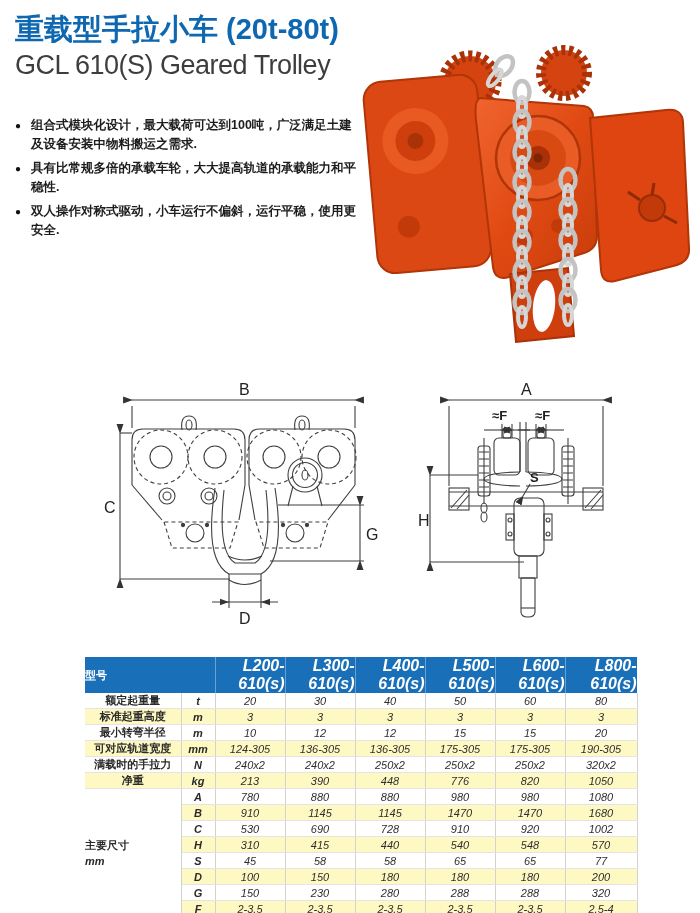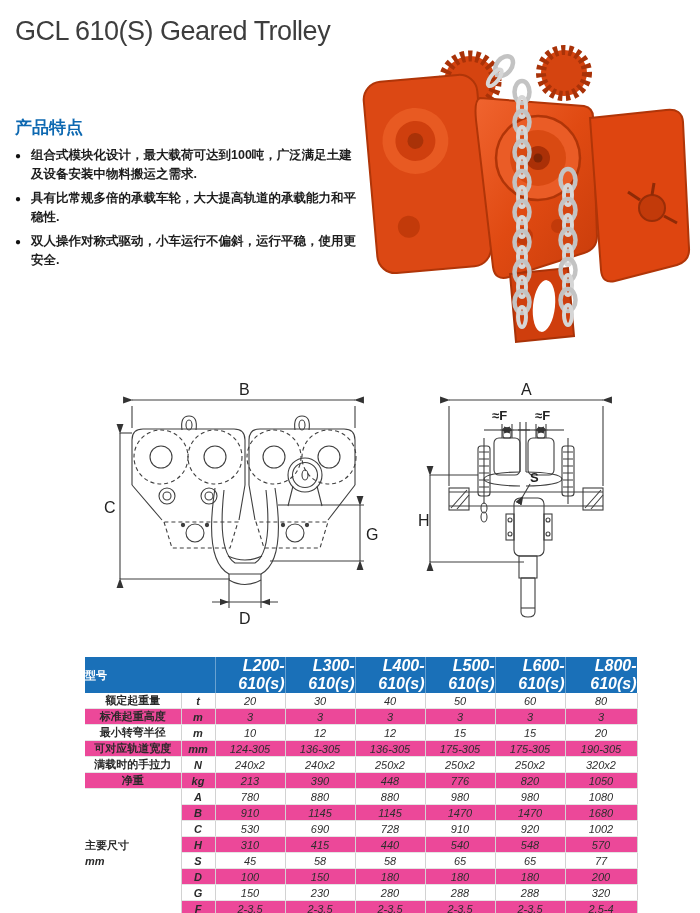--- a/index.html
+++ b/index.html
@@ -27,36 +27,36 @@
   table.t{border-collapse:collapse;table-layout:fixed;width:552px;border-bottom:1px solid #d5d5d5;}
   table.t th,table.t td{padding:0;height:15px;font-size:11px;vertical-align:middle;}
   tr.head th{background:#1a70b8;color:#fff;height:22px;font-weight:700;
              border-right:1px solid rgba(255,255,255,.35);}
   th.mlabel{text-align:left;padding-left:8px;font-size:11.5px;}
   tr.head th.model{font-style:italic;font-size:16px;text-align:right;}
   td{border-right:1px solid #d2d2d2;border-bottom:1px solid #e4e4e4;}
   td.lbl{text-align:center;padding-left:6px;font-weight:600;color:#2a2a2a;}
   td.unit{text-align:center;font-style:italic;font-weight:600;color:#2a2a2a;}
   td.val{text-align:center;font-style:italic;color:#2e2e2e;}
-  tr.g td{background:#ec4899;}
+  tr.g td{background:#fef9c3;}
   td.dims{background:#fff !important;font-weight:600;color:#2a2a2a;border-bottom:1px solid #d5d5d5;}
   td.dims .mm{font-style:italic;font-weight:600;margin-top:2px;}
   .note{margin-top:5px;padding-left:2px;font-size:11px;font-weight:600;color:#1d1d1d;}
 </style>
 </head>
 <body>
 
 <div class="page">
 
   <div class="hdr">
+    <h1>重载型手拉小车 (20t-80t)</h1>
     <h2>GCL 610(S) Geared Trolley</h2>
   </div>
 
   <div class="features">
-    <h3>产品特点</h3>
     <ul>
       <li>
           <span class="dot">●</span>
           <span>组合式模块化设计，最大载荷可达到100吨，广泛满足土建及设备安装中物料搬运之需求.</span>
         </li>
       <li>
           <span class="dot">●</span>
           <span>具有比常规多倍的承载车轮，大大提高轨道的承载能力和平稳性.</span>
         </li>
       <li>

